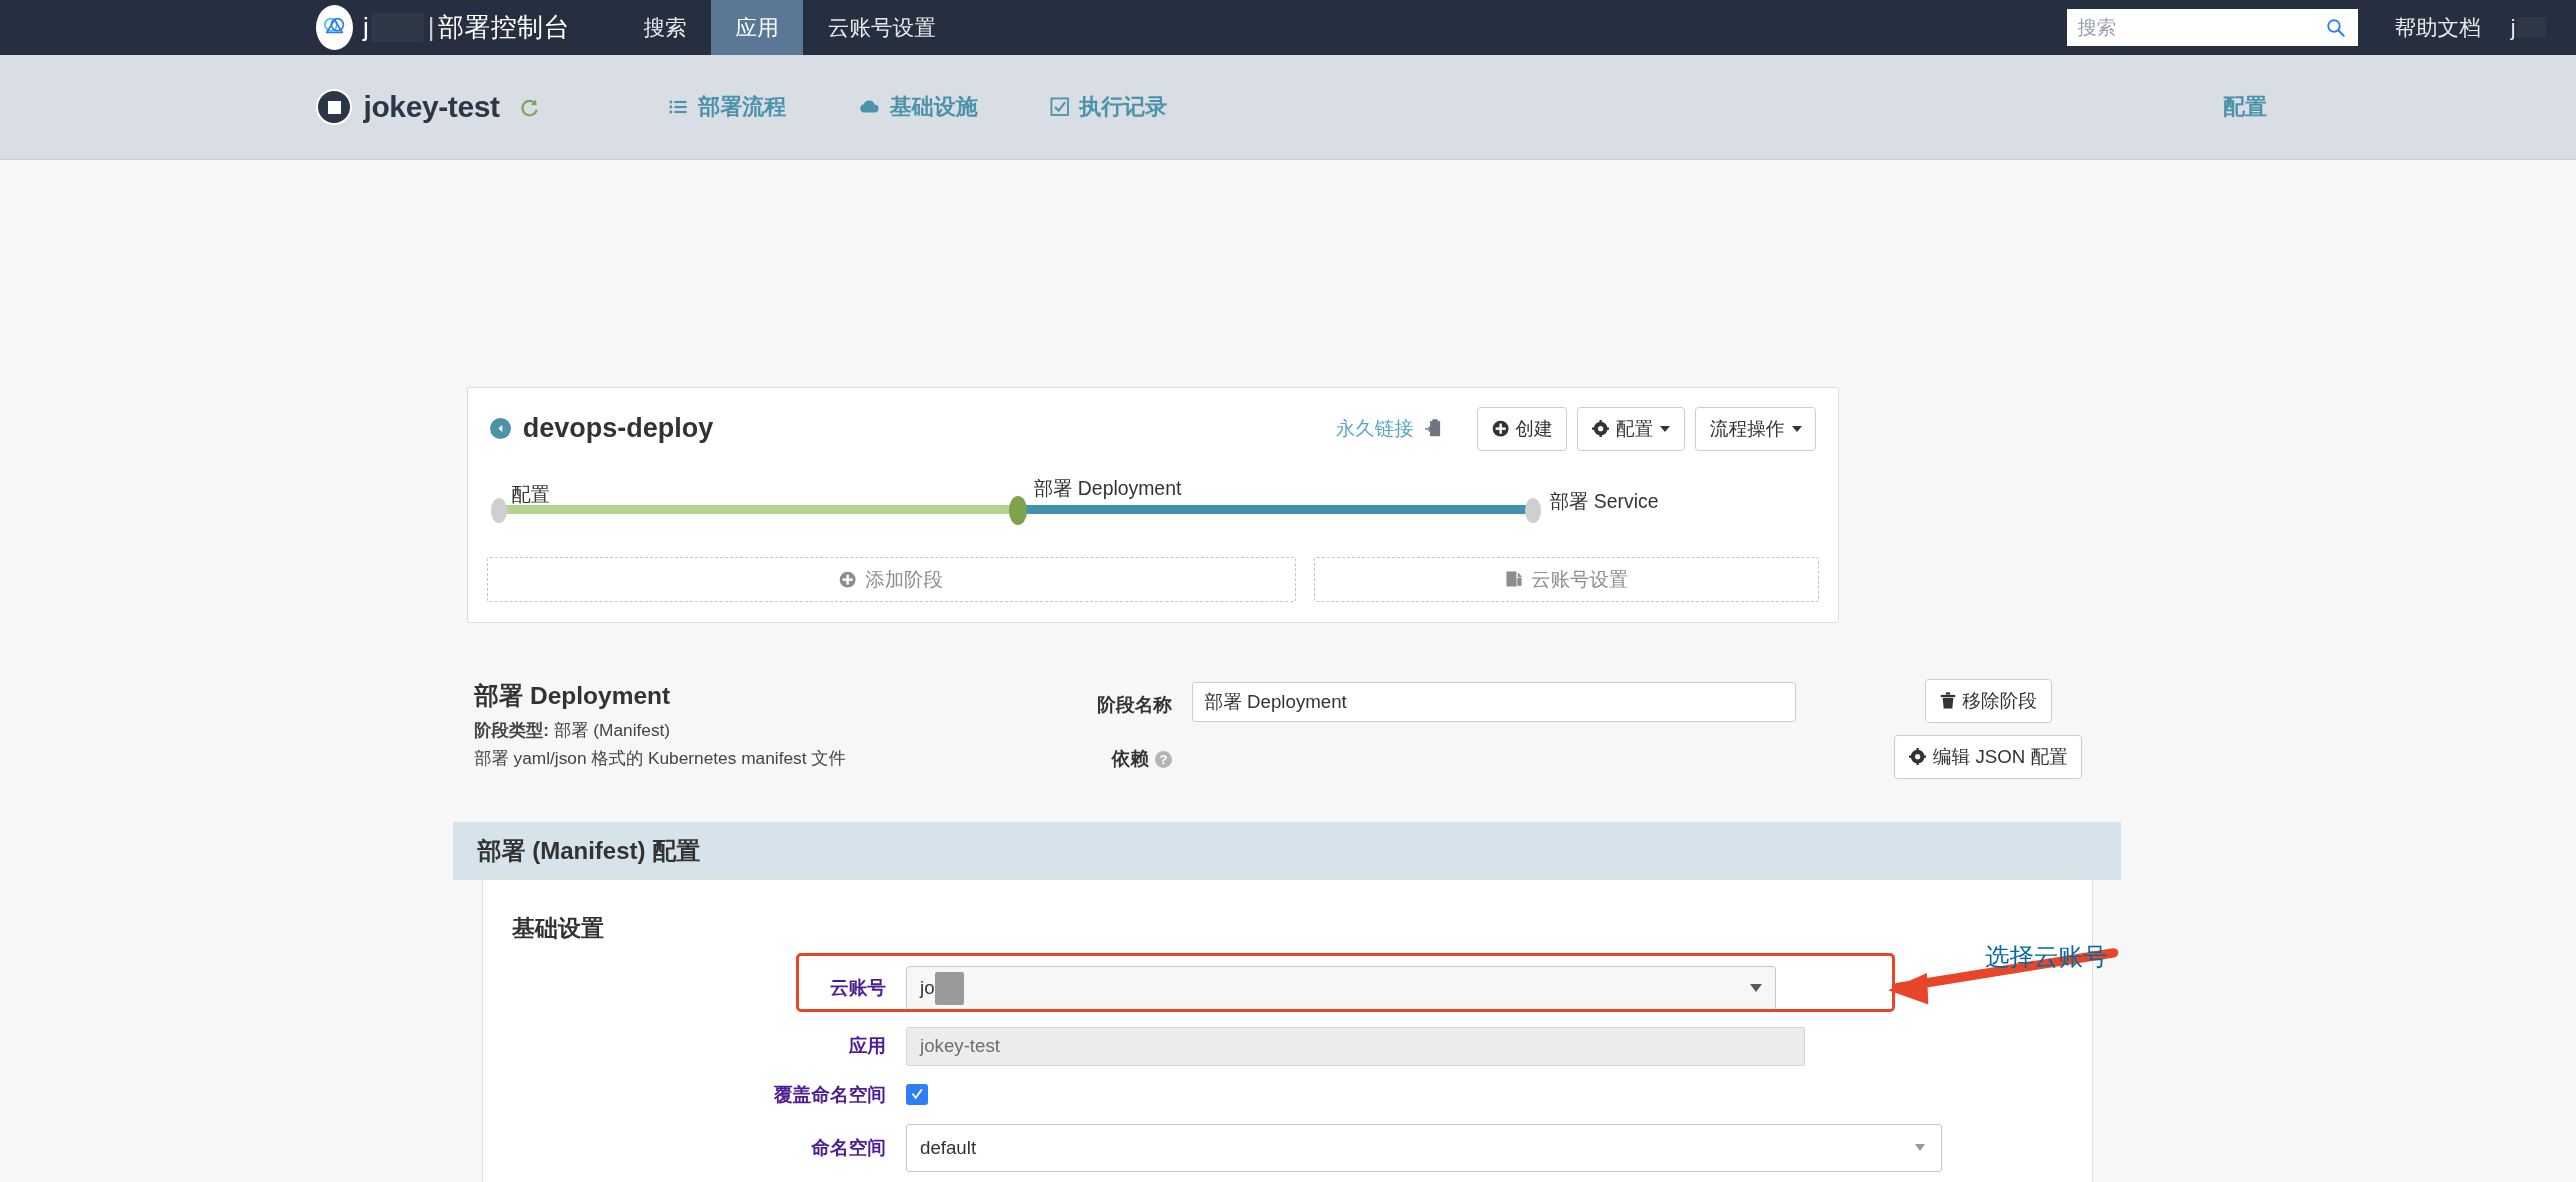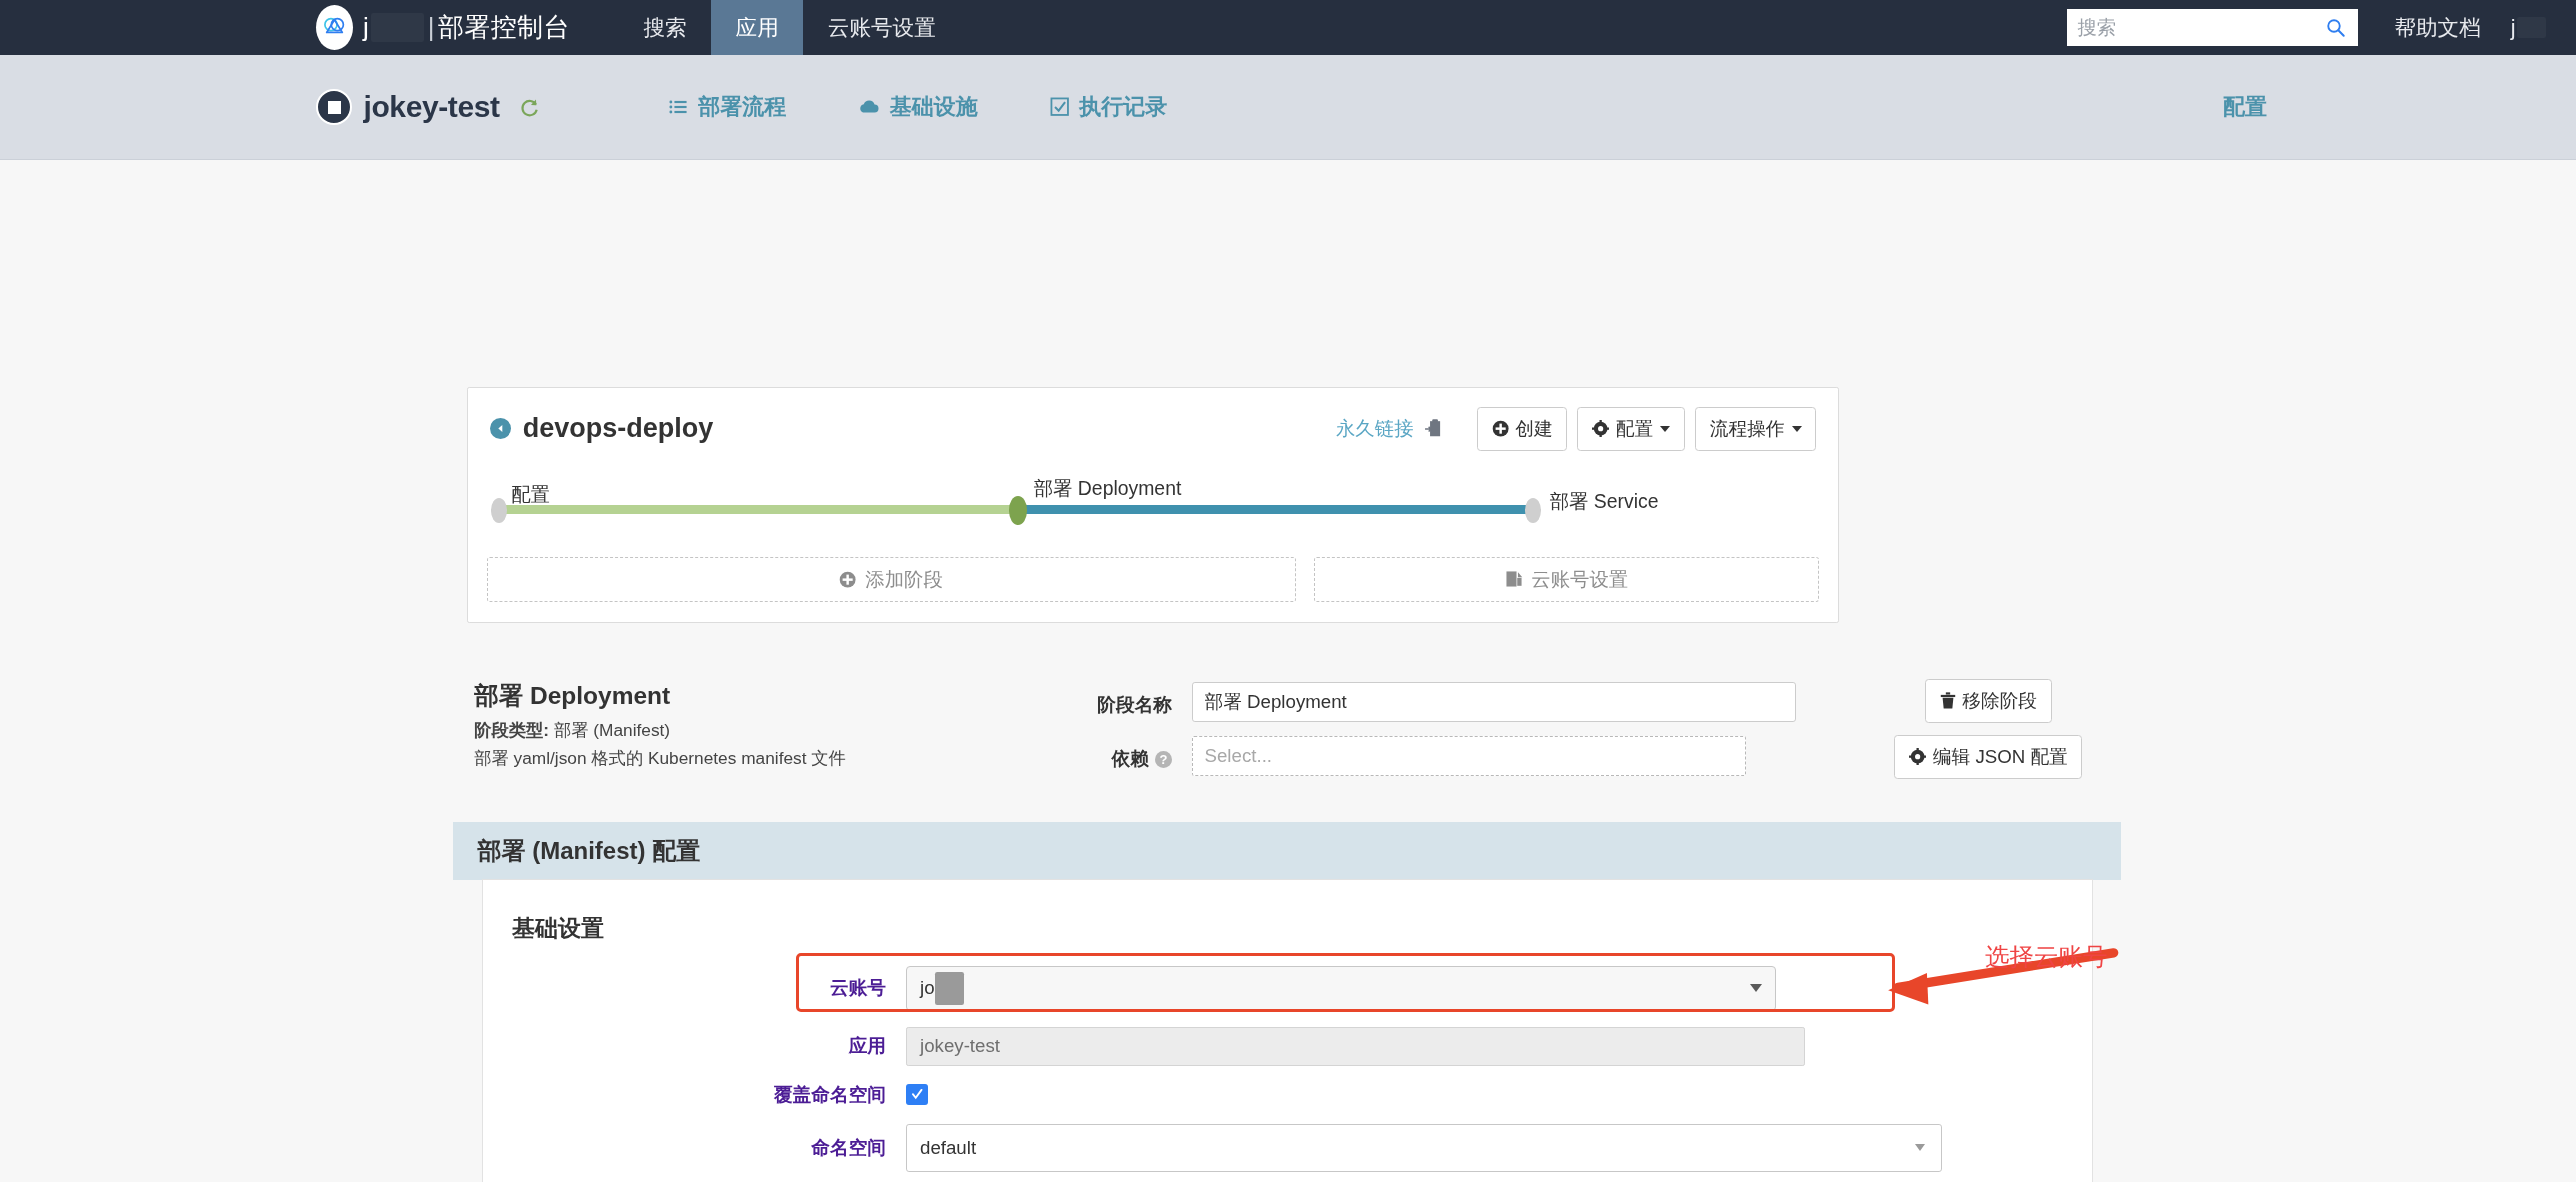--- a/index.html
+++ b/index.html
@@ -216,21 +216,21 @@
     border-left: 5.8px solid transparent; border-right: 5.8px solid transparent;
     border-top: 7.2px solid #9a9a9a;
   }
 
   
   .hl {
     position: absolute; border: 3.6px solid #e8462a; border-radius: 5px;
     pointer-events: none;
   }
   .anno {
-    position: absolute; color: #ef4444; font-size: 24.5px; white-space: nowrap;
+    position: absolute; color: #0369a1; font-size: 24.5px; white-space: nowrap;
   }
   .anno-arrow { position: absolute; pointer-events: none; }
 </style>
 </head>
 <body>
 
 <div class="topnav">
   <div class="brand">
     <div class="brand-logo">
       <svg width="27" height="27" viewBox="0 0 38 38">
@@ -423,23 +423,20 @@
     <div class="sd-mid">
       <div class="frow">
         <div class="flabel">阶段名称</div>
         <input class="finput" type="text" value="部署 Deployment" style="">
       </div>
       <div class="frow">
         <div class="flabel">
           <span>依赖</span>
           <span class="help-icon">?</span>
         </div>
-        <div class="fselect-dashed">
-          <span>Select...</span>
-        </div>
       </div>
     </div>
 
     <div class="sd-right">
       <button class="btn">
         <span class="bi">
           <svg width="16" height="17.3" viewBox="0 0 22 24">
             <rect x="1" y="4" width="20" height="3" fill="#333"></rect>
             <rect x="8" y="0.5" width="6" height="3" fill="#333"></rect>
             <path d="M3.5 8 L18.5 8 L17 23 L5 23 Z" fill="#333"></path>

